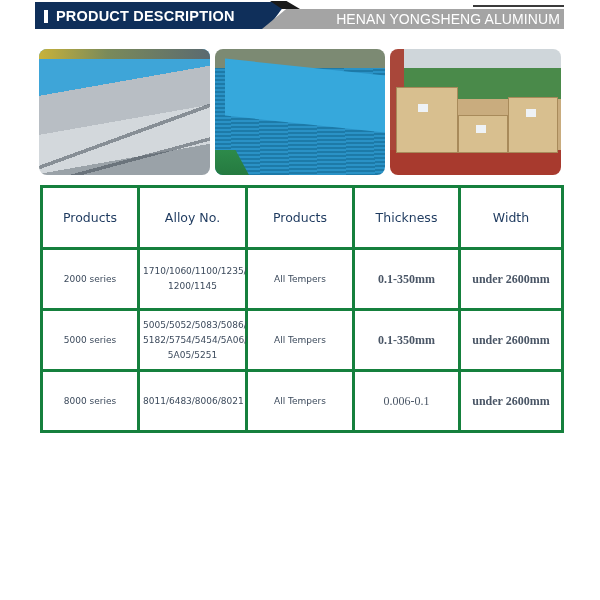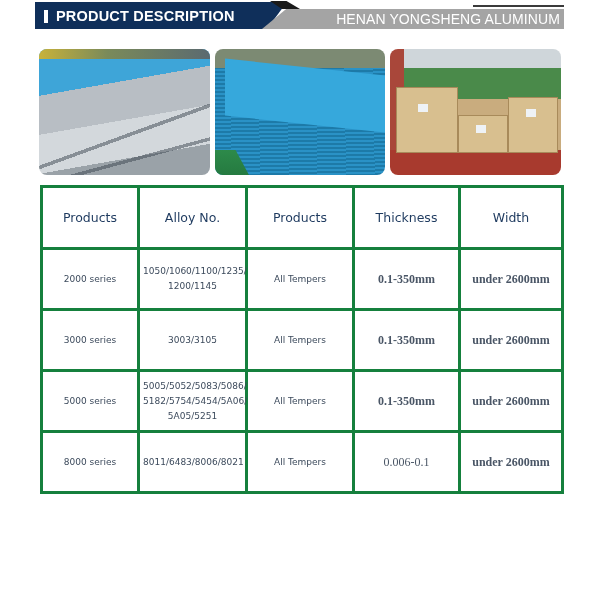--- a/index.html
+++ b/index.html
@@ -136,28 +136,21 @@
       <th>Products</th>
       <th>Alloy No.</th>
       <th>Products</th>
       <th>Thickness</th>
       <th>Width</th>
     </tr>
   </thead>
   <tbody>
     <tr>
       <td class="c1">2000 series</td>
-      <td class="c2">1050/1060/1100/1235/ 1200/1145</td>
-      <td class="c3">All Tempers</td>
-      <td class="c4">0.1-350mm</td>
-      <td class="c5">under 2600mm</td>
-    </tr>
-    <tr>
-      <td class="c1">3000 series</td>
-      <td class="c2">3003/3105</td>
+      <td class="c2">1710/1060/1100/1235/ 1200/1145</td>
       <td class="c3">All Tempers</td>
       <td class="c4">0.1-350mm</td>
       <td class="c5">under 2600mm</td>
     </tr>
     <tr>
       <td class="c1">5000 series</td>
       <td class="c2">5005/5052/5083/5086/ 5182/5754/5454/5A06/ 5A05/5251</td>
       <td class="c3">All Tempers</td>
       <td class="c4">0.1-350mm</td>
       <td class="c5">under 2600mm</td>

